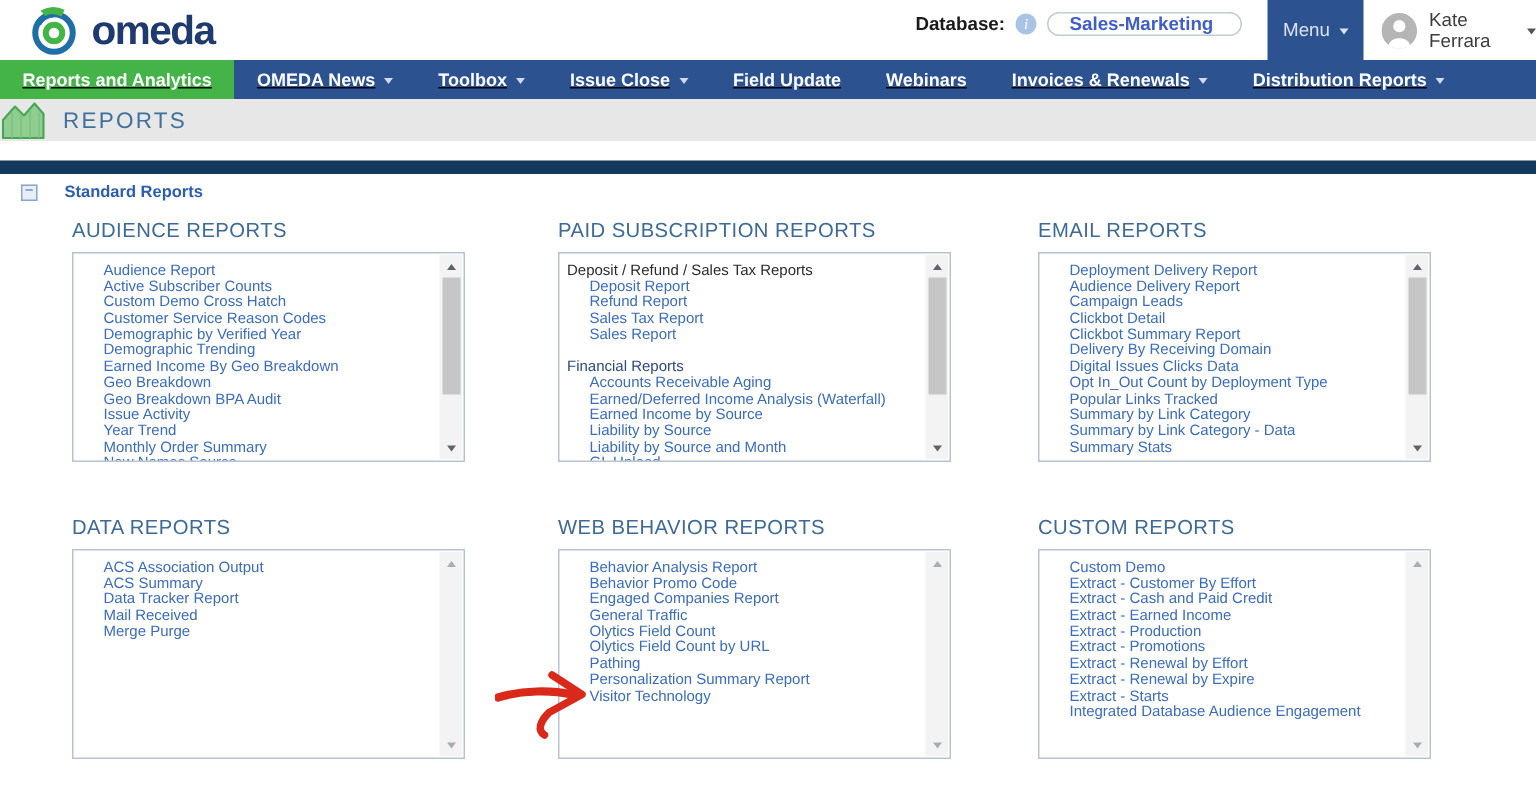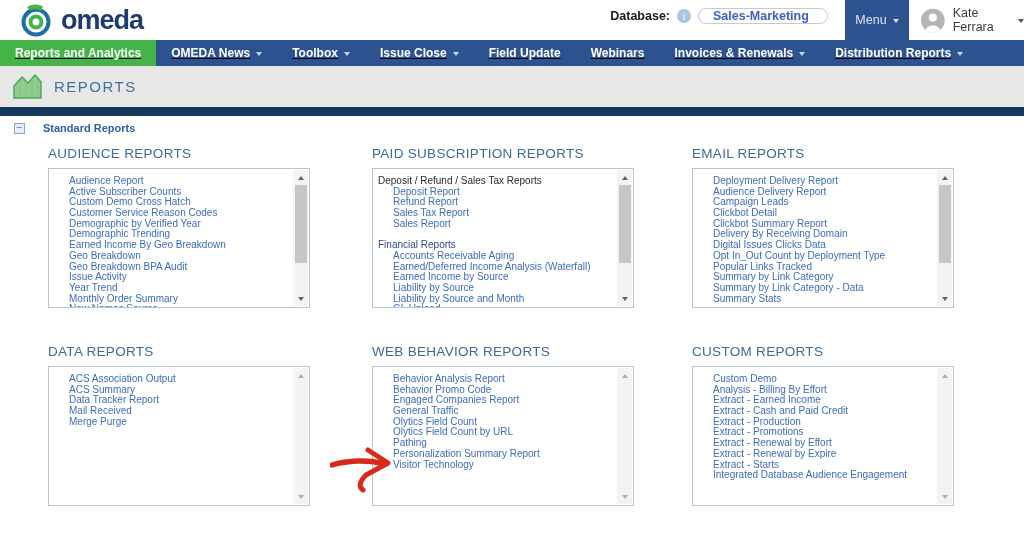--- a/index.html
+++ b/index.html
@@ -30,22 +30,22 @@
   .caret { width:0; height:0; border-left:3.5px solid transparent; border-right:3.5px solid transparent;
            border-top:4px solid currentColor; display:inline-block; margin-top:2px; }
 
   
   .navbar { position:absolute; top:40px; left:0; right:0; height:26px; background:#2d5290; display:flex;text-decoration:underline; }
   .nav-item { display:flex; align-items:center; padding:0 15px; color:#fff; font-size:12px; font-weight:600; gap:6px; cursor:pointer; }
   .nav-item .caret { color:#cfdaed; }
   .nav-item.active { background:#44b449; }
 
   
-  .banner { position:absolute; top:66px; left:0; right:0; height:41px; background:#e7e7e7;
-            display:flex; align-items:center; padding-left:12px; gap:11px; }
+  .banner { position:absolute; top:66px; left:0; right:0; height:28px; background:#e7e7e7;
+            display:flex; align-items:center; gap:11px; }
   .banner-title { color:#40719c; font-size:15px; letter-spacing:1.5px; }
 
   .navybar { position:absolute; top:107px; left:0; right:0; height:9px; background:#15395c; }
 
   
   .std-toggle { position:absolute; top:122px; left:14px; display:flex; align-items:center; gap:18px; cursor:pointer; }
   .collapse-box { width:11px; height:11px; border:1px solid #8aa6c9; background:#e8eef7; color:#4a6ea8;
                   font-size:10px; line-height:8px; text-align:center; }
   .collapse-box::before { content:"−"; }
   .std-label { color:#2b5fad; font-size:11px; font-weight:bold; }
@@ -287,23 +287,23 @@
             <span class="tri-down"></span>
           </div>
         </div>
       </div>
     </section>
     <section class="report-group" style="left: 692px; top: 344px;">
       <h2>CUSTOM REPORTS</h2>
       <div class="listbox">
         <div class="list">
           <div class="item link">Custom Demo</div>
-          <div class="item link">Analysis - Billing By Effort</div>
+          <div class="item link">Extract - Customer By Effort</div>
+          <div class="item link">Extract - Cash and Paid Credit</div>
           <div class="item link">Extract - Earned Income</div>
-          <div class="item link">Extract - Cash and Paid Credit</div>
           <div class="item link">Extract - Production</div>
           <div class="item link">Extract - Promotions</div>
           <div class="item link">Extract - Renewal by Effort</div>
           <div class="item link">Extract - Renewal by Expire</div>
           <div class="item link">Extract - Starts</div>
           <div class="item link">Integrated Database Audience Engagement</div>
         </div>
         <div class="vscroll dim">
           <div class="arr up">
             <span class="tri-up"></span>

